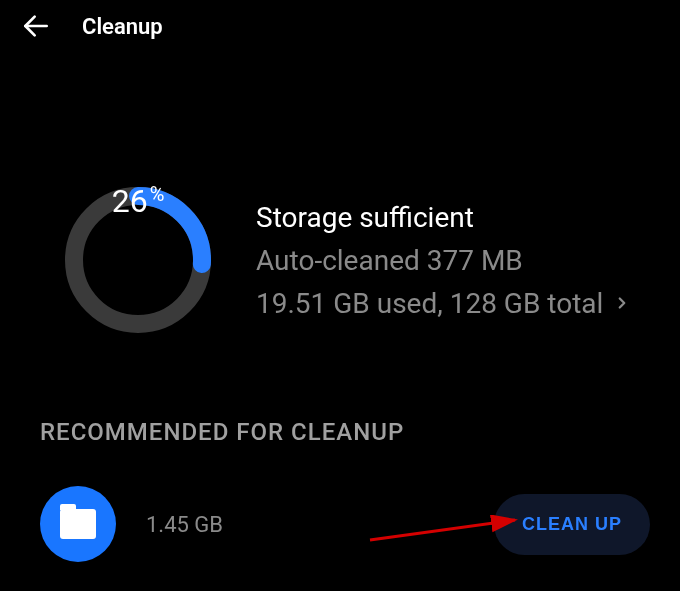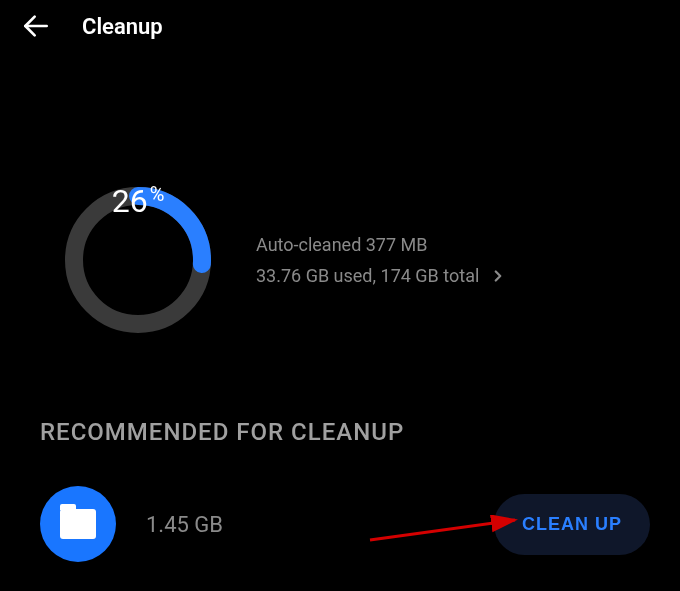--- a/index.html
+++ b/index.html
@@ -62,21 +62,21 @@
       display: flex;
       flex-direction: column;
       gap: 10px;
     }
     .storage-title {
       font-size: 28px;
       font-weight: 400;
       color: #fff;
     }
     .storage-sub {
-      font-size: 18px;
+      font-size: 28px;
       color: #8a8a8a;
     }
     .storage-usage-row {
       display: flex;
       align-items: center;
       gap: 10px;
     }
     .chevron {
       color: #8a8a8a;
     }
@@ -169,23 +169,24 @@
     <svg width="156" height="156" viewBox="0 0 156 156">
       <circle cx="78" cy="78" r="64" fill="none" stroke="#3a3a3a" stroke-width="18"></circle>
       <circle cx="78" cy="78" r="64" fill="none" stroke="#2a7fff" stroke-width="18" stroke-dasharray="402.12" stroke-dashoffset="297.57" transform="rotate(-90 78 78)" stroke-linecap="round"></circle>
     </svg>
     <div class="donut-center">
       <span class="donut-value">26</span>
       <span class="donut-pct">%</span>
     </div>
   </div>
   <div class="storage-text">
+    <div class="storage-title">Storage sufficient</div>
     <div class="storage-sub">Auto-cleaned 377 MB</div>
     <div class="storage-usage-row">
-      <span class="storage-sub">33.76 GB used, 174 GB total</span>
+      <span class="storage-sub">19.51 GB used, 128 GB total</span>
       <svg class="chevron" width="18" height="18" viewBox="0 0 24 24" fill="none" stroke="#8a8a8a" stroke-width="3" stroke-linecap="round" stroke-linejoin="round">
         <polyline points="9 18 15 12 9 6"></polyline>
       </svg>
     </div>
   </div>
 </div>
 
 <div class="section-header">RECOMMENDED FOR CLEANUP</div>
 
 <div class="item-row">

